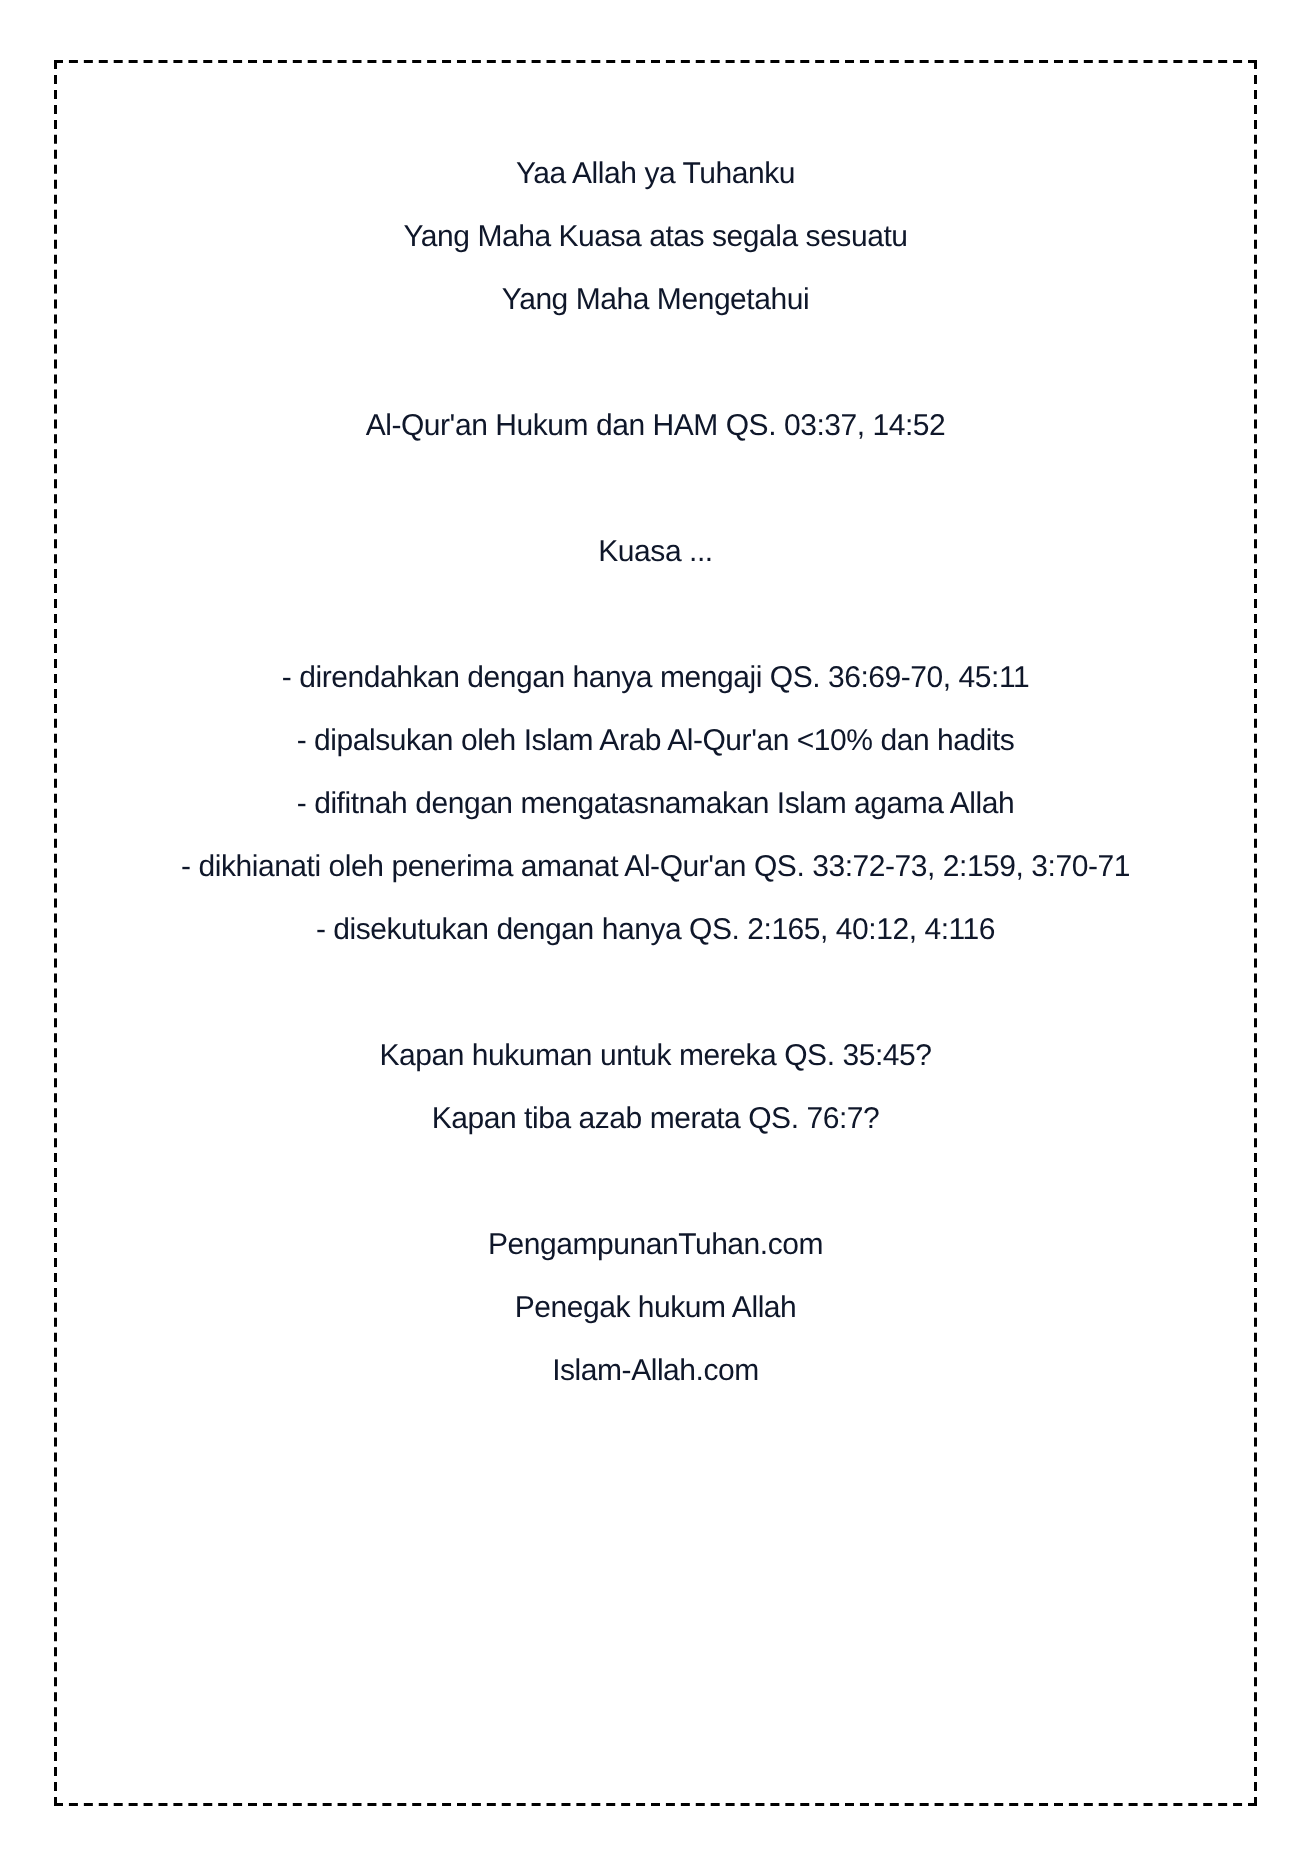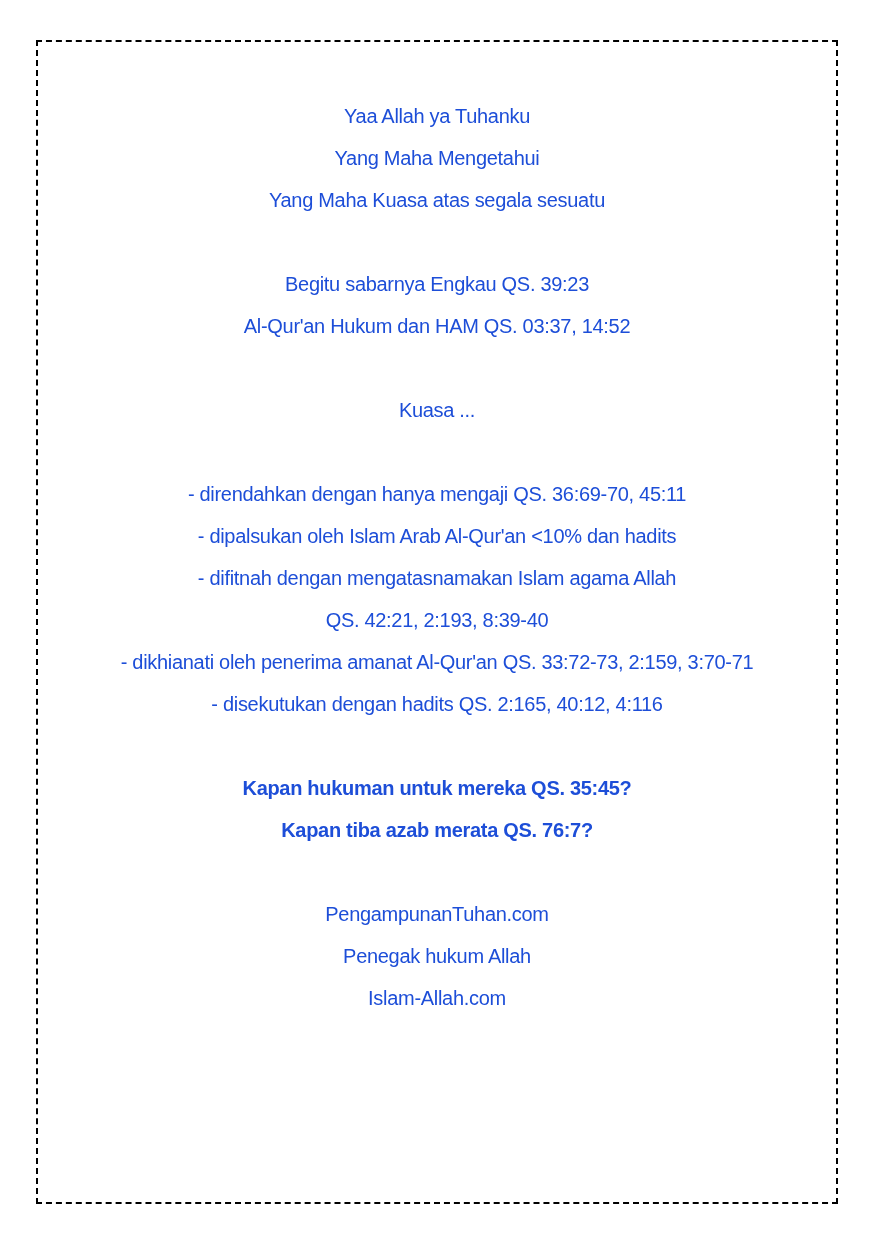--- a/index.html
+++ b/index.html
@@ -21,66 +21,64 @@
     top: 40px;
     width: 798px;
     height: 1160px;
     border: 2px dashed #000000;
     box-sizing: content-box;
     background: #ffffff;
   }
   .content {
     padding-top: 53px;
     text-align: center;
-    color: #1d4ed8;
+    color: #0f172a;
     font-size: 20px;
     line-height: 42px;
     letter-spacing: -0.3px;
   }
   .group {
     margin: 0 0 42px 0;
   }
   .line {
     margin: 0;
     padding: 0;
     white-space: pre;
   }
   .bold .line {
-    font-weight: bold;
+    font-weight: normal;
   }
 </style>
 </head>
 <body>
 
 <div class="canvas">
   <div class="page-frame">
     <div class="content">
 
       <div class="group">
         <p class="line">Yaa Allah ya Tuhanku</p>
+        <p class="line">Yang Maha Kuasa atas segala sesuatu</p>
         <p class="line">Yang Maha Mengetahui</p>
-        <p class="line">Yang Maha Kuasa atas segala sesuatu</p>
       </div>
 
       <div class="group">
-        <p class="line">Begitu sabarnya Engkau QS. 39:23</p>
         <p class="line">Al-Qur'an Hukum dan HAM QS. 03:37, 14:52</p>
       </div>
 
       <div class="group">
         <p class="line">Kuasa ...</p>
       </div>
 
       <div class="group">
         <p class="line">- direndahkan dengan hanya mengaji QS. 36:69-70, 45:11</p>
         <p class="line">- dipalsukan oleh Islam Arab Al-Qur'an &lt;10% dan hadits</p>
         <p class="line">- difitnah dengan mengatasnamakan Islam agama Allah</p>
-        <p class="line">QS. 42:21, 2:193, 8:39-40</p>
         <p class="line">- dikhianati oleh penerima amanat Al-Qur'an QS. 33:72-73, 2:159, 3:70-71</p>
-        <p class="line">- disekutukan dengan hadits QS. 2:165, 40:12, 4:116</p>
+        <p class="line">- disekutukan dengan hanya QS. 2:165, 40:12, 4:116</p>
       </div>
 
       <div class="group bold">
         <p class="line">Kapan hukuman untuk mereka QS. 35:45?</p>
         <p class="line">Kapan tiba azab merata QS. 76:7?</p>
       </div>
 
       <div class="group">
         <p class="line">PengampunanTuhan.com</p>
         <p class="line">Penegak hukum Allah</p>

